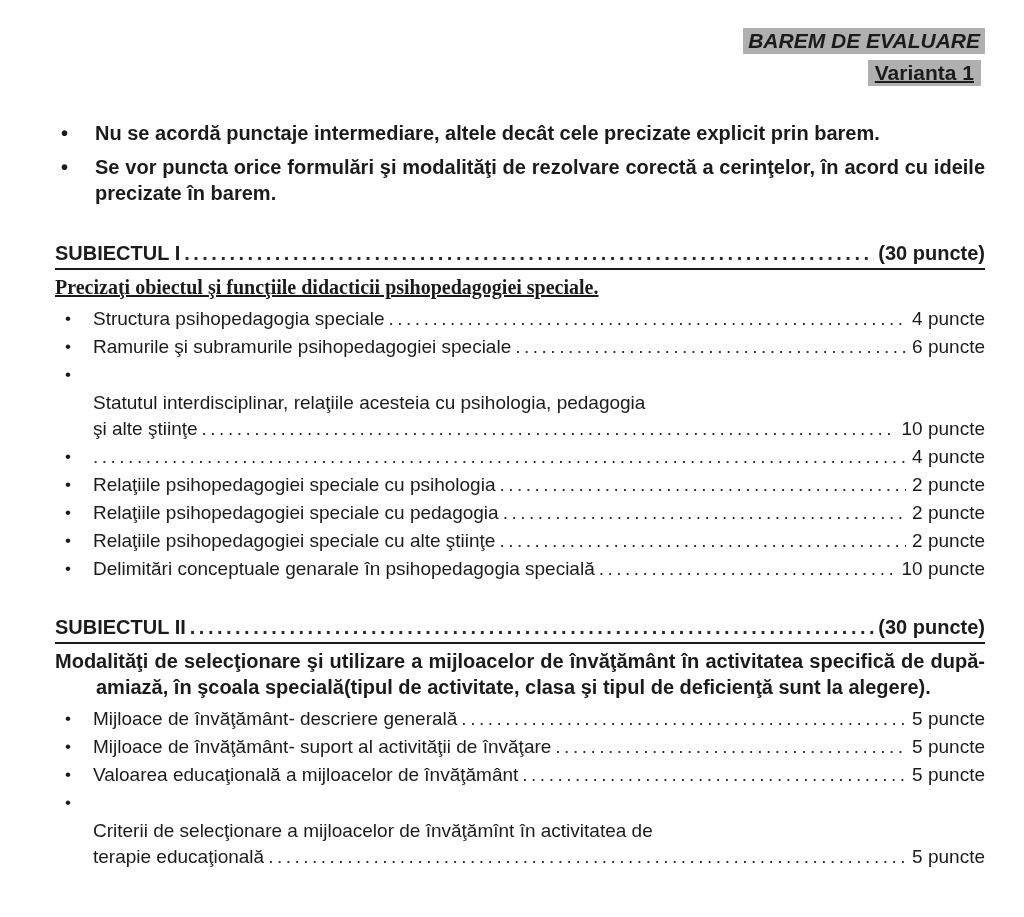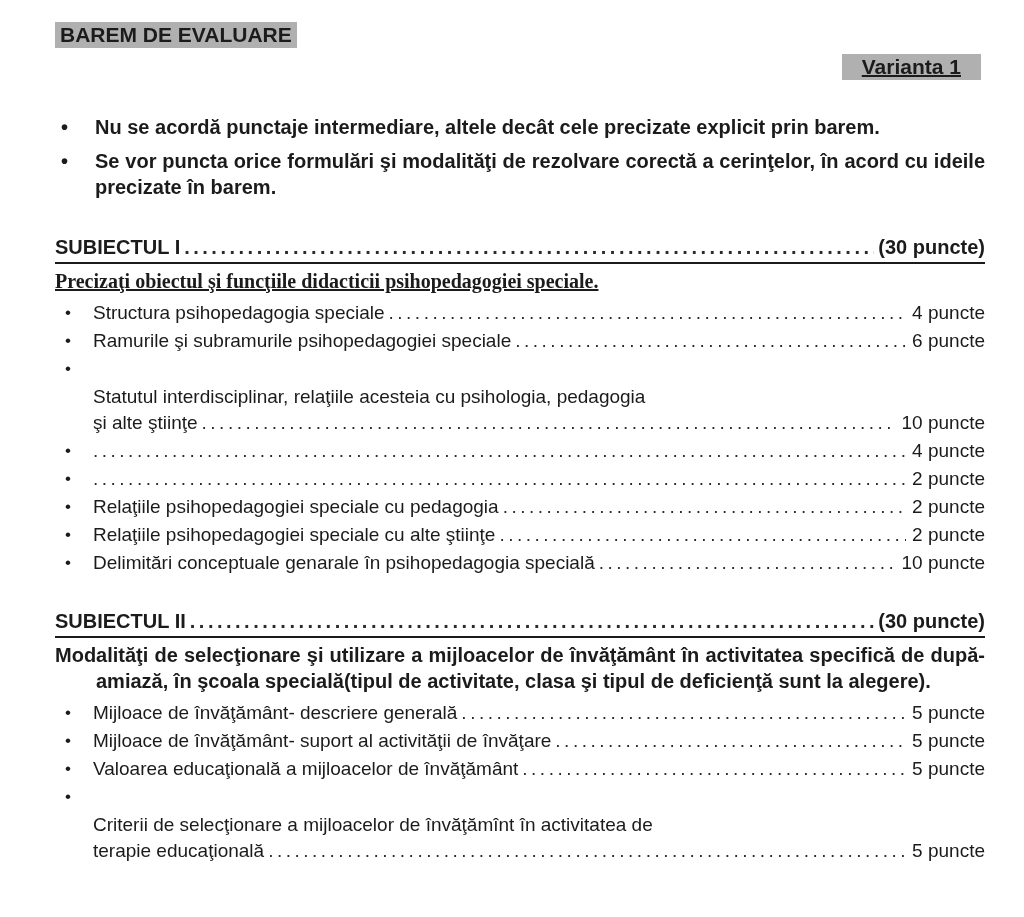--- a/index.html
+++ b/index.html
@@ -19,29 +19,29 @@
   
   .title-wrap{text-align:center;}
   .title-line{
     display:inline-block;
     font-size:21px;
     font-weight:bold;
     line-height:26px;
     background:#b0b0b0;
     padding:0 5px;
   }
-  .title-line2-wrap{text-align:left;margin-top:10px;}
+  .title-line2-wrap{text-align:right;margin-top:16px;font-style:italic;}
   .variant-row{text-align:right;margin-top:6px;padding-right:4px;}
   .variant{
     display:inline-block;
     font-size:21px;
     font-weight:bold;
     line-height:26px;
     background:#b0b0b0;
-    padding:0 20px;
+    padding:0 7px;
     text-decoration:underline;
     text-decoration-thickness:2px;
   }
   
   .notes{list-style:none;margin:34px 0 0 0;padding:0;}
   .note{
     display:flex;
     font-weight:bold;
     font-size:20px;
     line-height:26px;
@@ -164,20 +164,21 @@
             <span class="lrow">
           <span class="dots"></span>
           <span class="pts">4 puncte</span>
         </span>
           </span>
       </li>
       <li class="item">
         <span class="bullet">•</span>
         <span class="body">
             <span class="lrow">
+          <span class="itext">Relaţiile psihopedagogiei speciale cu psihologia</span>
           <span class="dots"></span>
           <span class="pts">2 puncte</span>
         </span>
           </span>
       </li>
       <li class="item">
         <span class="bullet">•</span>
         <span class="body">
             <span class="lrow">
           <span class="itext">Relaţiile psihopedagogiei speciale cu pedagogia</span>

